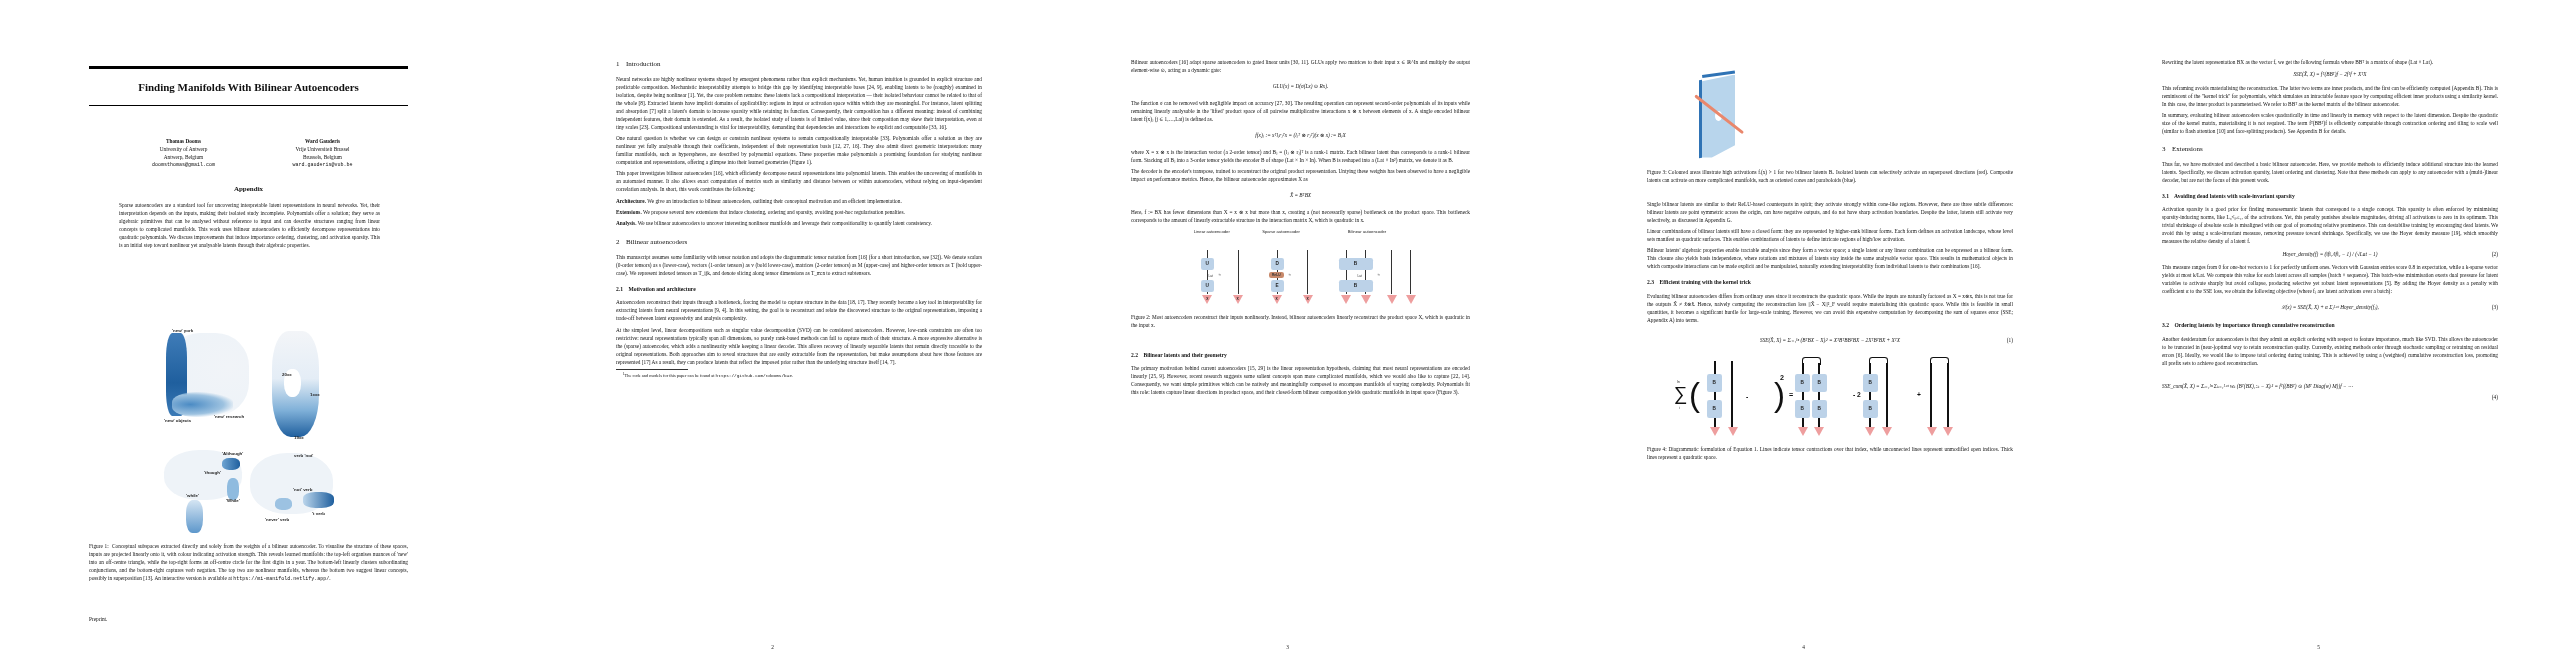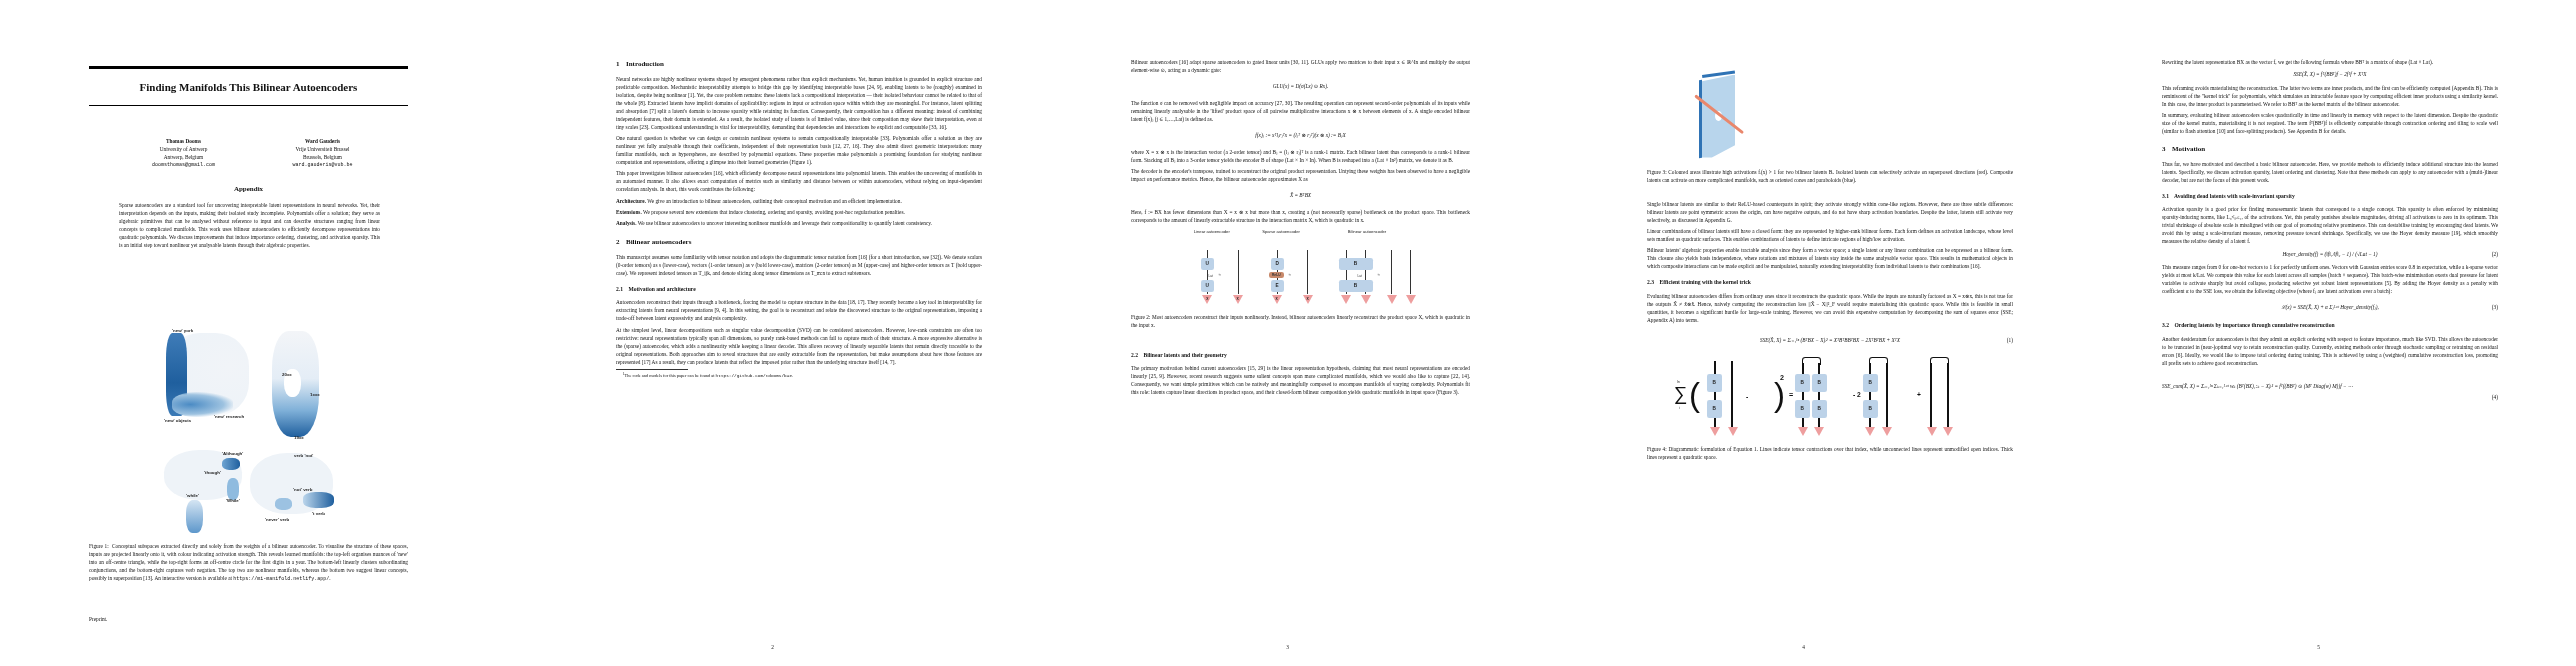--- a/index.html
+++ b/index.html
@@ -1,21 +1,21 @@
 <!DOCTYPE html>
 <html style="font-size:9px"><head>
 <meta charset="utf-8">
 <style>
   html, body { margin:0; padding:0; background:#fff; }
   body { width:2576px; height:667px; position:relative; overflow:hidden;
          font-family:"Liberation Serif", "DejaVu Serif", serif; color:#111; }
   .page { position:absolute; top:0; width:515px; height:667px; background:#fff; }
   .col { position:absolute; left:101px; width:366px; font-size:5.3px; line-height:8px; text-align:justify; }
   .p { margin:0 0 3.3px 0; }
-  .h1 { font-weight:bold; font-size:7px; margin:0 0 6.7px 0; }
+  .h1 { font-weight:normal; font-size:7px; margin:0 0 6.7px 0; }
   .h1 .num { display:inline-block; width:10px; }
   .h2 { font-weight:bold; font-size:5.6px; margin:0 0 5.6px 0; }
   .h2 .num { display:inline-block; width:11px; }
   .eq { text-align:center; font-style:italic; margin:7.8px 0 9px 0; position:relative; }
   .eq .eqn { position:absolute; right:0; font-style:normal; }
   .mono { font-family:"Liberation Mono", monospace; font-size:5px; }
   .caption { font-size:5.3px; line-height:8px; text-align:justify; }
   .pagenum { position:absolute; bottom:17px; left:0; width:100%; text-align:center; font-size:5.3px; }
   .arxiv { position:absolute; left:6.7px; top:617px; transform-origin:0 0; transform:rotate(-90deg);
            font-size:15px; color:#8a8a8a; white-space:nowrap; letter-spacing:0.6px; }
@@ -41,21 +41,21 @@
   .approx { position:absolute; font-size:4.4px; color:#444; }
   .bold { font-weight:bold; }
 </style>
 </head>
 <body>
 
 <div class="arxiv">arXiv:2510.16820v1  [cs.LG]  19 Oct 2025</div>
 
 <div class="page" style="left:0;">
   <div class="rule-top"></div>
-  <div class="title">Finding Manifolds This Bilinear Autoencoders</div>
+  <div class="title">Finding Manifolds With Bilinear Autoencoders</div>
   <div class="rule-bot"></div>
 
   <div class="author" style="left:128px;">
     <div class="name">Thomas Dooms</div>
     <div>University of Antwerp</div>
     <div>Antwerp, Belgium</div>
     <div class="mono">doomsthomas@gmail.com</div>
   </div>
   <div class="author" style="left:267px;">
     <div class="name">Ward Gauderis</div>
@@ -253,21 +253,21 @@
   </div>
   <div class="pagenum">4</div>
 </div>
 
 <div class="page" style="left:2061px;">
   <div class="col" style="top:58px; width:336px;">
     <p class="p">Rewriting the latent representation BX as the vector f, we get the following formula where BBᵀ is a matrix of shape (Lat × Lat).</p>
     <div class="eq" style="margin:4.4px 0 5.6px 0;">SSE(X̂, X)  =  fᵀ(BBᵀ)f − 2fᵀf + XᵀX</div>
     <p class="p">This reframing avoids materialising the reconstruction. The latter two terms are inner products, and the first can be efficiently computed (Appendix B). This is reminiscent of the "kernel trick" for polynomials, which simulates an intractable feature space by computing efficient inner products using a similarity kernel. In this case, the inner product is parameterised. We refer to BBᵀ as the kernel matrix of the bilinear autoencoder.</p>
     <p class="p" style="margin-bottom:10px;">In summary, evaluating bilinear autoencoders scales quadratically in time and linearly in memory with respect to the latent dimension. Despite the quadratic size of the kernel matrix, materialising it is not required. The term fᵀ(BBᵀ)f is efficiently computable through contraction ordering and tiling to scale well (similar to flash attention [10] and face-splitting products). See Appendix B for details.</p>
-    <div class="h1"><span class="num">3</span><span>Motivation</span></div>
+    <div class="h1"><span class="num">3</span><span>Extensions</span></div>
     <p class="p" style="margin-bottom:7.8px;">Thus far, we have motivated and described a basic bilinear autoencoder. Here, we provide methods to efficiently induce additional structure into the learned latents. Specifically, we discuss activation sparsity, latent ordering and clustering. Note that these methods can apply to any autoencoder with a (multi-)linear decoder, but are not the focus of this present work.</p>
     <div class="h2"><span class="num">3.1</span> <span>Avoiding dead latents with scale-invariant sparsity</span></div>
     <p class="p">Activation sparsity is a good prior for finding monosemantic latents that correspond to a single concept. This sparsity is often enforced by minimising sparsity-inducing norms, like L₀&lt;ₚ≤₁, of the activations. Yet, this penalty punishes absolute magnitudes, driving all activations to zero in its optimum. This trivial shrinkage of absolute scale is misaligned with our goal of promoting relative prominence. This can destabilise training by encouraging dead latents. We avoid this by using a scale-invariant measure, removing pressure toward shrinkage. Specifically, we use the Hoyer density measure [19], which smoothly measures the relative density of a latent f.</p>
     <div class="eq" style="margin:4.4px 0 5.6px 0;"><span>Hoyer_density(f)  =  (‖f‖₁/‖f‖₂ − 1) / (√Lat − 1)</span><span class="eqn">(2)</span></div>
     <p class="p">This measure ranges from 0 for one-hot vectors to 1 for perfectly uniform ones. Vectors with Gaussian entries score 0.8 in expectation, while a k-sparse vector yields at most k/Lat. We compute this value for each latent across all samples (batch × sequence). This batch-wise minimisation exerts dual pressure for latent variables to activate sharply but avoid collapse, producing selective yet robust latent representations [5]. By adding the Hoyer density as a penalty with coefficient α to the SSE loss, we obtain the following objective (where fⱼ are latent activations over a batch):</p>
     <div class="eq" style="margin:7.8px 0 10px 0;"><span>ℒ(x)  =  SSE(X̂, X) + α Σⱼᴸᵃᵗ Hoyer_density(fⱼ),</span><span class="eqn">(3)</span></div>
     <div class="h2"><span class="num">3.2</span> <span>Ordering latents by importance through cumulative reconstruction</span></div>
     <p class="p">Another desideratum for autoencoders is that they admit an explicit ordering with respect to feature importance, much like SVD. This allows the autoencoder to be truncated in (near-)optimal way to retain reconstruction quality. Currently, existing methods order through stochastic sampling or retraining on residual errors [6]. Ideally, we would like to impose total ordering during training. This is achieved by using a (weighted) cumulative reconstruction loss, promoting all prefix sets to achieve good reconstruction.</p>
     <div class="eq" style="margin:15.6px 0 2.2px 0; text-align:left;">SSE_cum(X̂, X)  =  Σᵢ₌₁ᴵⁿ Σₖ₌₁ᴸᵃᵗ wₖ (Bᵀ(BX)₁:ₖ − X)ᵢ²  =  fᵀ((BBᵀ) ⊙ (Mᵀ Diag(w) M))f − ⋯</div>
     <div style="text-align:right;">(4)</div>

